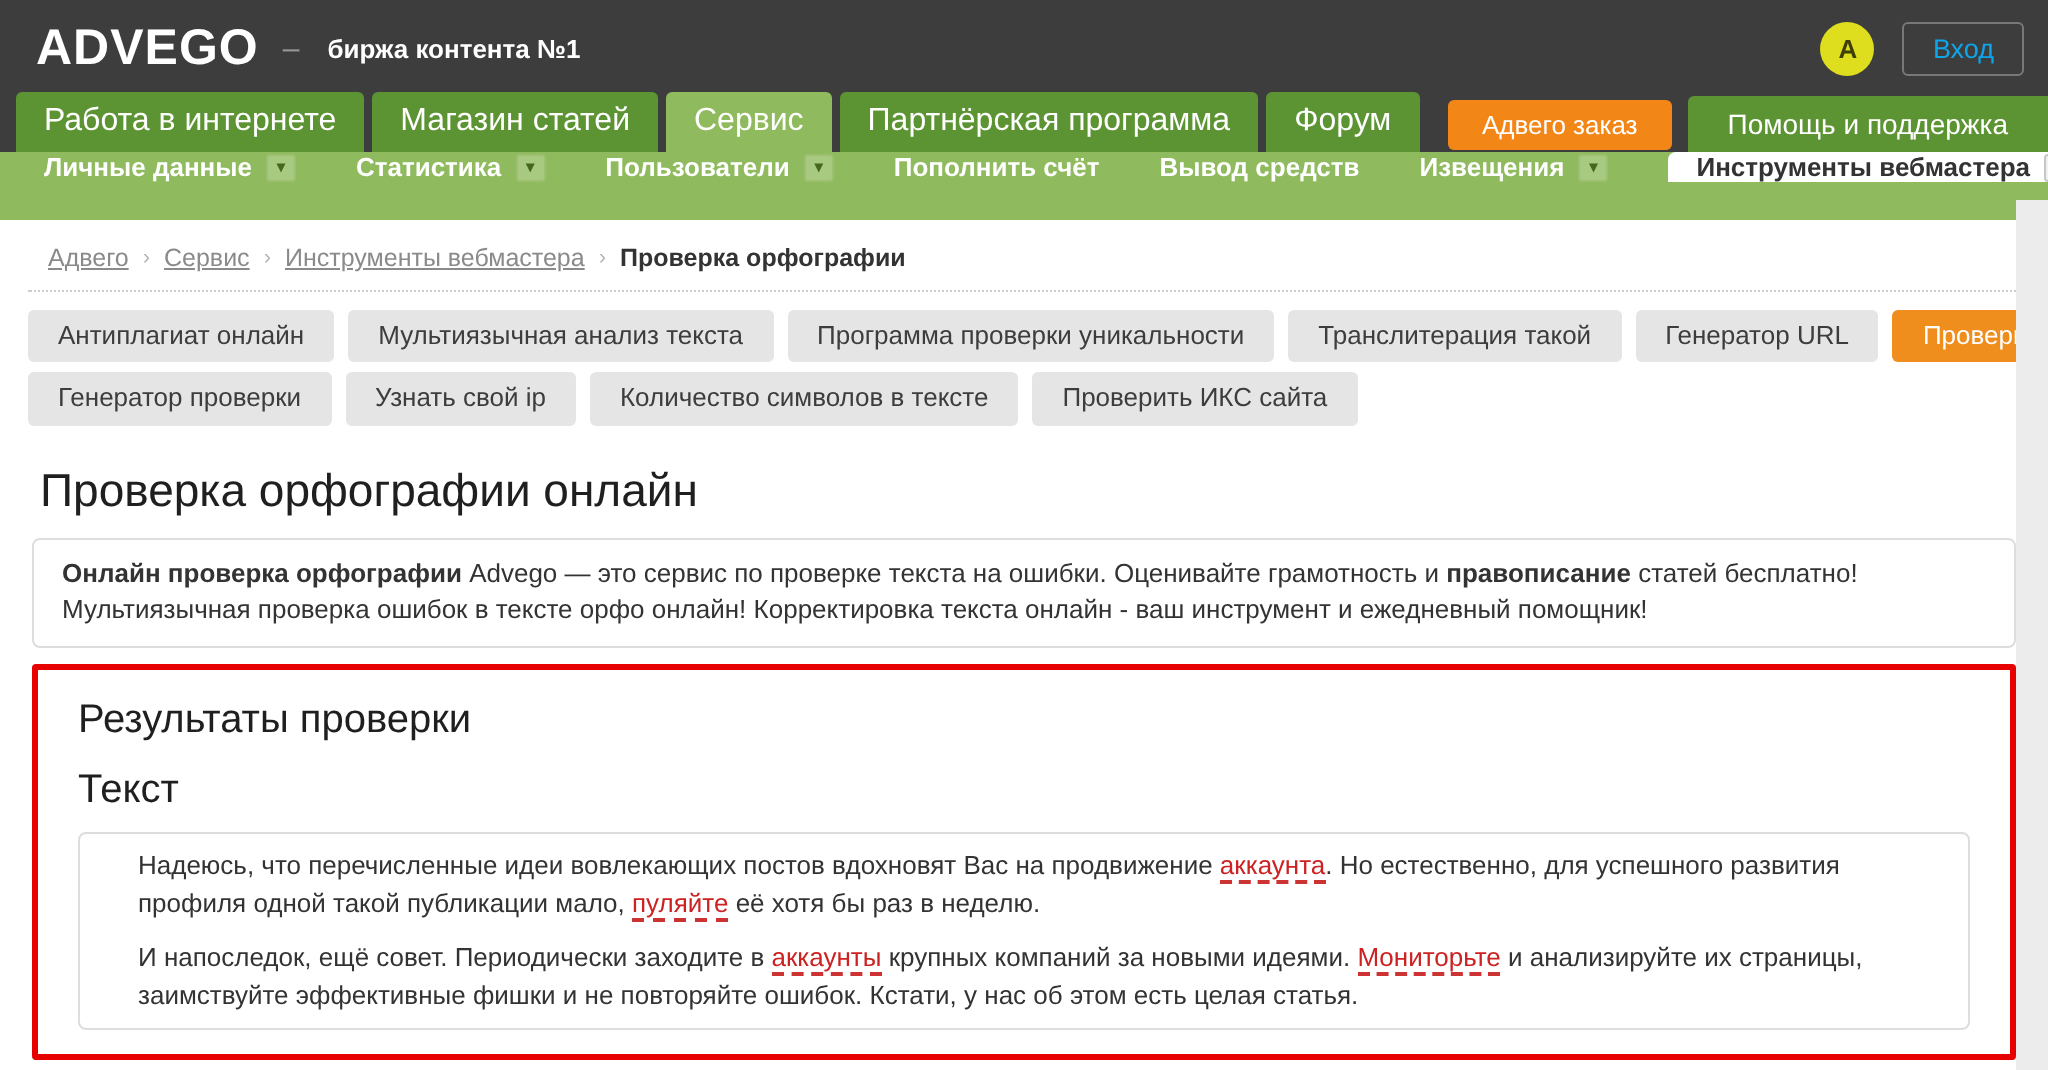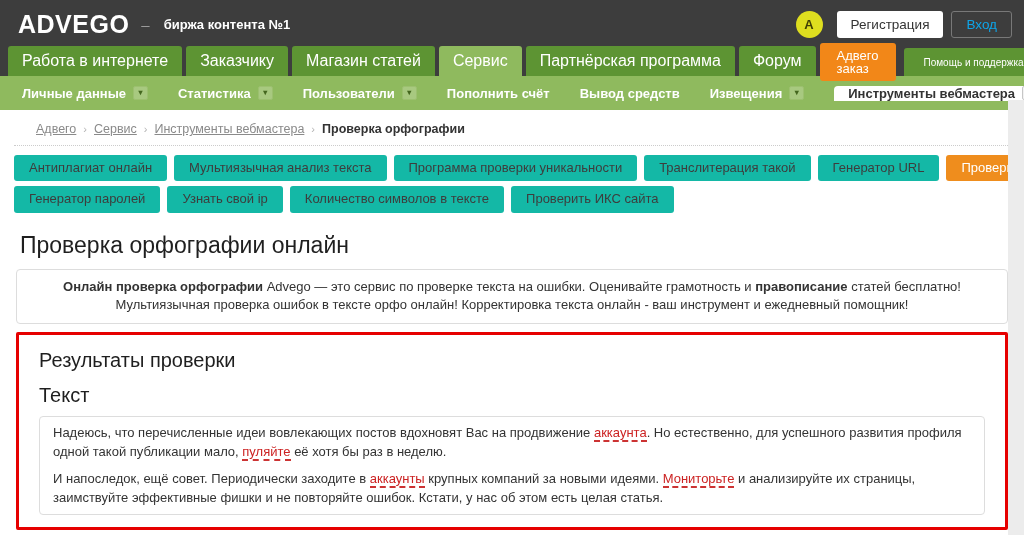--- a/index.html
+++ b/index.html
@@ -16,69 +16,67 @@
   .top-spacer { flex:1; }
   .avatar { width:27px; height:27px; border-radius:50%; background:#dede1f; color:#3f3f05;
             display:flex; align-items:center; justify-content:center; font-weight:bold; font-size:13px; margin-right:14px; cursor:pointer; }
   .btn-register { background:#fff; color:#333; font-size:13.5px; padding:6px 14px; border-radius:3px; margin-right:8px; cursor:pointer; }
   .btn-login { border:1px solid #787878; color:#0ea5e9; font-size:13.5px; padding:5px 14px; border-radius:3px; cursor:pointer; }
   
   .navrow { height:28px; background:#3d3d3d; display:flex; align-items:flex-end; padding-left:8px; }
   .tab { background:#5d9433; color:#fff; font-size:16px; padding:7px 14px 7px; border-radius:3px 3px 0 0; margin-right:4px; line-height:1; white-space:nowrap; cursor:pointer; }
   .tab.active { background:#8fba5e; }
   .create-order { background:#f28718; color:#fff; font-size:13px; padding:6px 17px; border-radius:3px; margin-left:auto; margin-right:8px; align-self:center; line-height:1; cursor:pointer; }
-  .help-tab { background:#5d9433; color:#fff; font-size:10px; padding:0 20px; border-radius:3px 0 0 0; height:28px; display:flex; align-items:center; white-space:nowrap; cursor:pointer; }
+  .help-tab { background:#5d9433; color:#fff; font-size:14px; padding:0 20px; border-radius:3px 0 0 0; height:28px; display:flex; align-items:center; white-space:nowrap; cursor:pointer; }
   
-  .subnav { height:34px; background:#8fba5e; display:flex; align-items:center; padding-left:22px; }
+  .subnav { height:34px; background:#8fba5e; display:flex; align-items:flex-start; padding-left:22px; }
   .subnav-item { display:flex; align-items:center; gap:7px; color:#fff; font-size:13px; font-weight:bold; margin-right:30px; white-space:nowrap; cursor:pointer; }
   .dd { width:15px; height:14px; background:#a8c980; border:1px solid #9cc06f; border-radius:2px;
         display:flex; align-items:center; justify-content:center; font-size:8px; color:#44671f; line-height:1; }
   .subnav-item.active { background:#fff; color:#333; padding:0 14px; border-radius:4px 4px 0 0; margin-right:22px; }
   .subnav-item.active .dd { background:#f2f2f2; border:1px solid #c6c6c6; color:#777; }
   
-  .breadcrumb { padding:12px 36px 9px; font-size:12.5px; display:flex; align-items:center; }
+  .breadcrumb { padding:12px 24px 9px; font-size:12.5px; display:flex; align-items:center; }
   .crumb { color:#8a8a8a; text-decoration:underline; margin-right:7px; cursor:pointer; }
   .crumb-sep { color:#b3b3b3; margin-right:7px; font-size:11px; }
   .crumb-current { color:#333; font-weight:bold; }
   .dotted-sep { border-bottom:1px dotted #cccccc; margin:0 14px; }
   
   .tools { padding:9px 14px 2px; }
   .tool-row { display:flex; gap:7px; margin-bottom:5px; }
-  .tool { background:#14b8a6; color:#3d3d3d; font-size:13px; padding:6px 15px; border-radius:3px; white-space:nowrap; cursor:pointer; line-height:1.1; }
+  .tool { background:#e5e5e5; color:#3d3d3d; font-size:13px; padding:6px 15px; border-radius:3px; white-space:nowrap; cursor:pointer; line-height:1.1; }
   .tool.active { background:#ef8d1d; color:#fff; }
   
   h1 { font-size:23px; font-weight:400; color:#1f1f1f; margin:12px 0 10px 20px; }
-  .desc-box { margin:0 16px; border:1px solid #dddddd; border-radius:4px; padding:8px 14px; font-size:13px; line-height:1.45; color:#333;text-align:center; }
+  .desc-box { margin:0 16px; border:1px solid #dddddd; border-radius:4px; padding:8px 14px; font-size:13px; line-height:1.45; color:#333; }
   .bold { font-weight:bold; }
   .red-frame { margin:8px 16px 0; border:3px solid #e60000; border-radius:2px; padding:2px 20px 12px; background:#fff; }
   h2 { font-size:20px; font-weight:400; color:#1f1f1f; margin:12px 0 9px; }
   .inner-box { border:1px solid #dddddd; border-radius:4px; padding:7px 13px; font-size:13px; line-height:1.42; color:#333; }
-  .inner-box p { margin:0 0 9px; }
+  .inner-box p { margin:0 16px 9px; }
   .inner-box p:last-child { margin-bottom:0; }
   .lbl { font-weight:bold; }
   .err { color:#c22; border-bottom:2px dashed #cc3333; cursor:pointer; }
   
   .scroll-strip { position:absolute; top:100px; right:0; width:16px; height:435px; background:#ececec; }
 </style>
 </head>
 <body>
 
 <div class="topbar">
   <span class="logo">ADVEGO</span>
   <span class="logo-dash">–</span>
   <span class="tagline">биржа контента №1</span>
   <span class="top-spacer"></span>
   <span class="avatar">A</span>
-  <span class="btn-register">Регистрация</span>
   <span class="btn-login">Вход</span>
 </div>
 
 <div class="navrow">
   <span class="tab">Работа в интернете</span>
-  <span class="tab">Заказчику</span>
   <span class="tab">Магазин статей</span>
   <span class="tab active">Сервис</span>
   <span class="tab">Партнёрская программа</span>
   <span class="tab">Форум</span>
   <span class="create-order">Адвего заказ</span>
   <span class="help-tab">Помощь и поддержка</span>
 </div>
 
 <div class="subnav">
   <span class="subnav-item">
@@ -125,21 +123,21 @@
   <div class="tool-row">
     <span class="tool">Антиплагиат онлайн</span>
     <span class="tool">Мультиязычная анализ текста</span>
     <span class="tool">Программа проверки уникальности</span>
     <span class="tool">Транслитерация такой</span>
     <span class="tool">Генератор URL</span>
     <span class="tool active">Проверка орфографии</span>
 
   </div>
   <div class="tool-row">
-    <span class="tool">Генератор паролей</span>
+    <span class="tool">Генератор проверки</span>
     <span class="tool">Узнать свой ip</span>
     <span class="tool">Количество символов в тексте</span>
     <span class="tool">Проверить ИКС сайта</span>
   </div>
 </div>
 
 <h1>Проверка орфографии онлайн</h1>
 
 <div class="desc-box">
   <span class="bold">Онлайн проверка орфографии</span><span> Advego — это сервис по проверке текста на ошибки. Оценивайте грамотность и </span><span class="bold">правописание</span><span> статей бесплатно! Мультиязычная проверка ошибок в тексте орфо онлайн! Корректировка текста онлайн - ваш инструмент и ежедневный помощник!</span>

